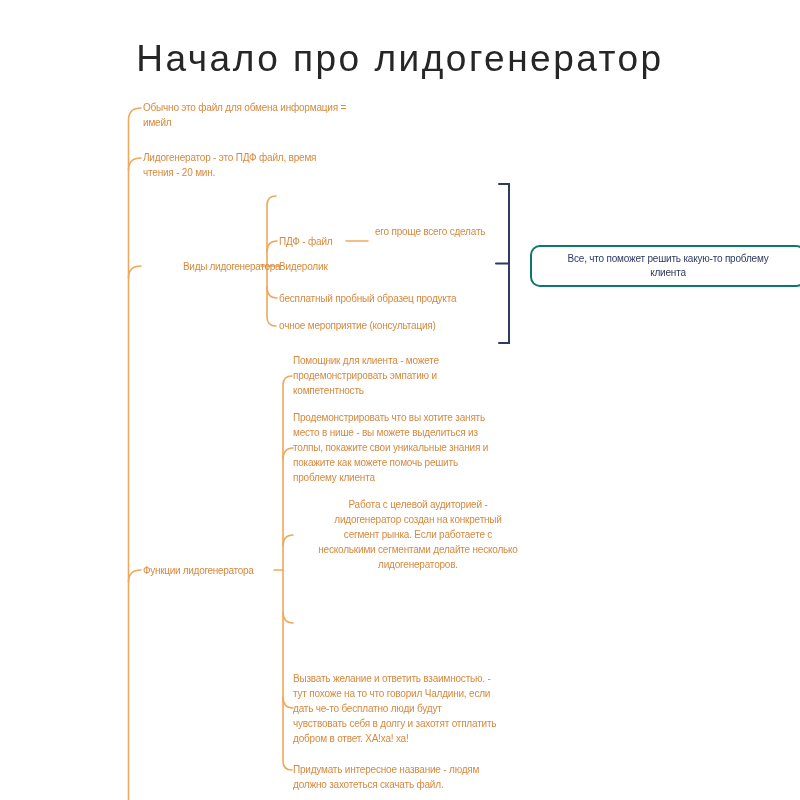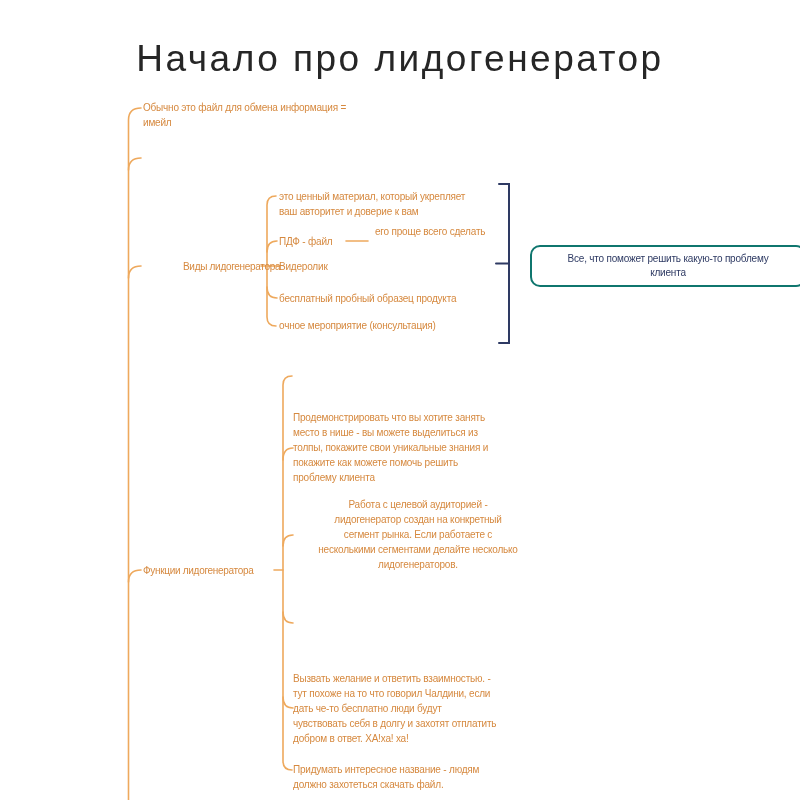--- a/index.html
+++ b/index.html
@@ -61,34 +61,37 @@
     </g>
 
     <g stroke="#2E3A63" stroke-width="2" fill="none" stroke-linecap="round">
       <path d="M 499 184 L 509 184 L 509 343 L 499 343"></path>
       <path d="M 496 263.5 L 509 263.5"></path>
     </g>
   </svg>
 
   <div class="node n-top1">Обычно это файл для обмена информация =
 имейл</div>
+  <div class="node n-top2">Лидогенератор - это ПДФ файл, время
+чтения - 20 мин.</div>
 
   <div class="node n-vidy-label">Виды лидогенератора</div>
-  <div class="node n-v1">это ценный материал, который укрепляет
-ваш авторитет и доверие к вам</div>
   <div class="node n-v2a">ПДФ - файл</div>
   <div class="node n-v2b">его проще всего сделать</div>
   <div class="node n-v3">Видеролик</div>
   <div class="node n-v4">бесплатный пробный образец продукта</div>
   <div class="node n-v5">очное мероприятие (консультация)</div>
 
   <div class="summary-box">Все, что поможет решить какую-то проблему
 клиента</div>
 
   <div class="node n-funk-label">Функции лидогенератора</div>
+  <div class="node n-f1">Помощник для клиента - можете
+продемонстрировать эмпатию и
+компетентность</div>
   <div class="node n-f2">Продемонстрировать что вы хотите занять
 место в нише - вы можете выделиться из
 толпы, покажите свои уникальные знания и
 покажите как можете помочь решить
 проблему клиента</div>
   <div class="node n-f3">Работа с целевой аудиторией -
 лидогенератор создан на конкретный
 сегмент рынка. Если работаете с
 несколькими сегментами делайте несколько
 лидогенераторов.</div>

